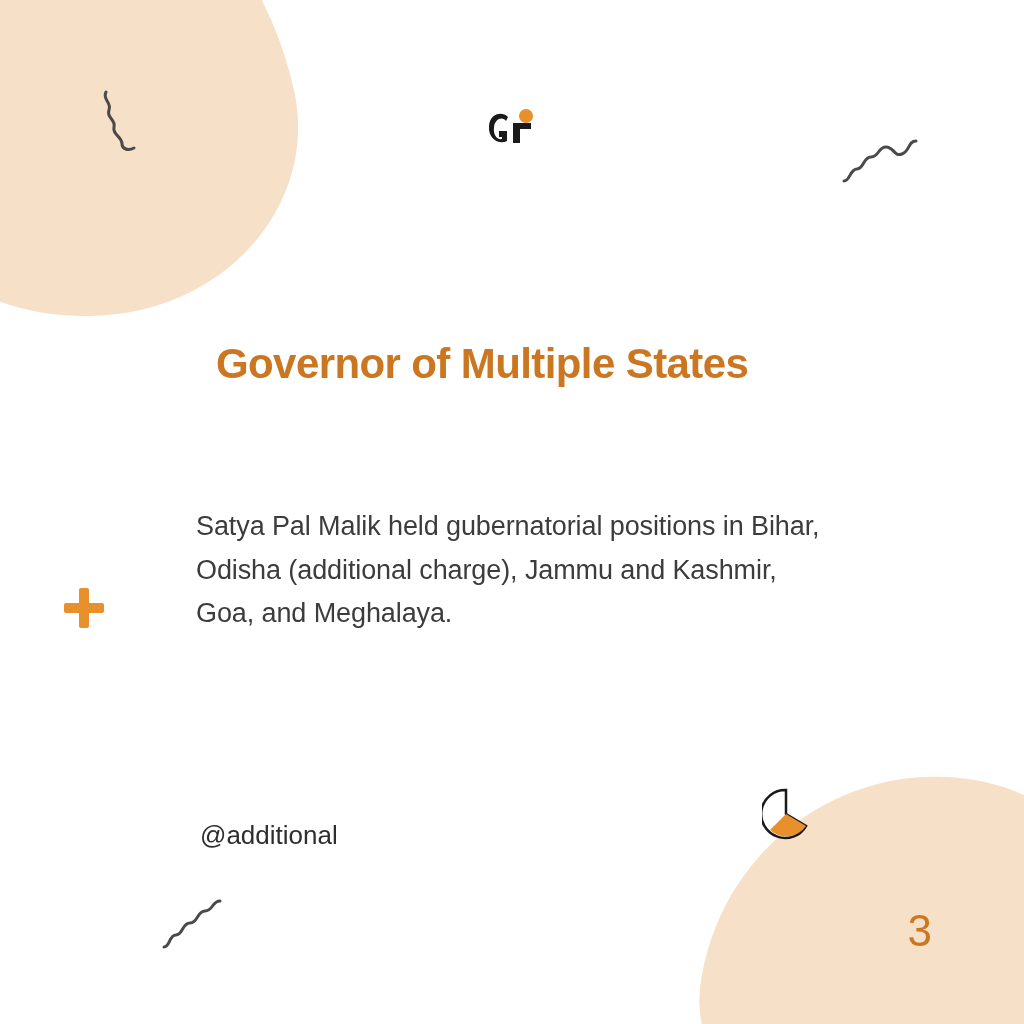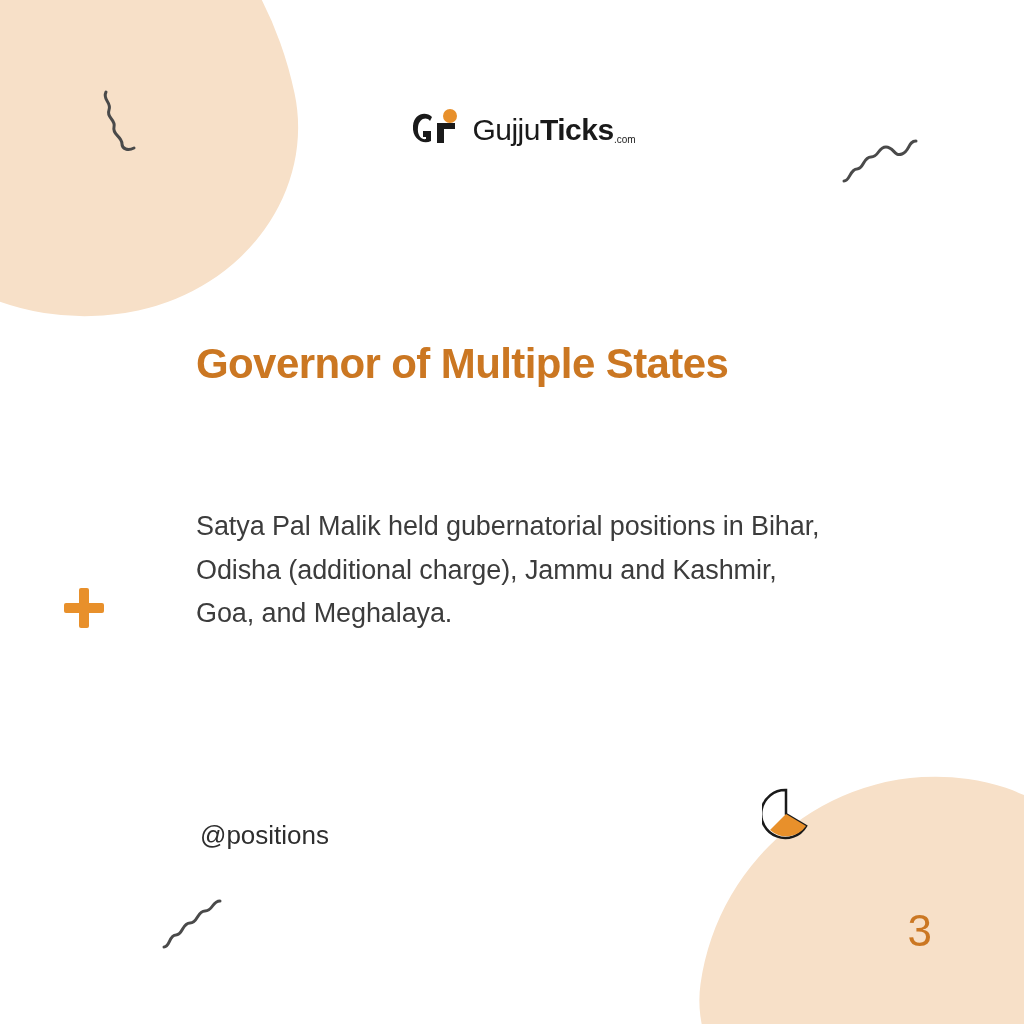--- a/index.html
+++ b/index.html
@@ -101,21 +101,21 @@
     color: #1a1a1a;
     position: absolute;
     bottom: 2px;
     right: -22px;
     letter-spacing: 0;
   }
 
   
   .headline {
     position: absolute;
-    left: 196px;
+    left: 216px;
     top: 312px;
     width: 700px;
     font-size: 42px;
     font-weight: bold;
     color: #cb7722;
     letter-spacing: -0.6px;
   }
 
   
   .body-copy {
@@ -182,26 +182,23 @@
 
   <div class="logo">
     <span class="logo-mark">
       <svg width="52" height="44" viewBox="0 0 52 44" xmlns="http://www.w3.org/2000/svg">
         <path d="M22 9 C16 3, 4 5, 3 18 C2 31, 13 37, 21 33 L21 23 L13 23 L13 29 L16 29 L16 31 C11 32, 7 27, 8 19 C9 11, 16 8, 20 13 Z" fill="#1a1a1a"></path>
         <rect x="27" y="15" width="7" height="20" fill="#1a1a1a"></rect>
         <rect x="27" y="15" width="18" height="6" fill="#1a1a1a"></rect>
         <circle cx="40" cy="8" r="7" fill="#e8902b"></circle>
       </svg>
     </span>
-    <span class="logo-text">
-      <span class="light">Gujju</span><span>Ticks</span><span class="logo-dot">.com</span>
-    </span>
   </div>
 
   <h1 class="headline">Governor of Multiple States</h1>
 
   <p class="body-copy">Satya Pal Malik held gubernatorial positions in Bihar, Odisha (additional charge), Jammu and Kashmir, Goa, and Meghalaya.</p>
 
-  <div class="handle">@positions</div>
+  <div class="handle">@additional</div>
 
   <div class="page-number">3</div>
 
 </div>
 
 </body></html>

